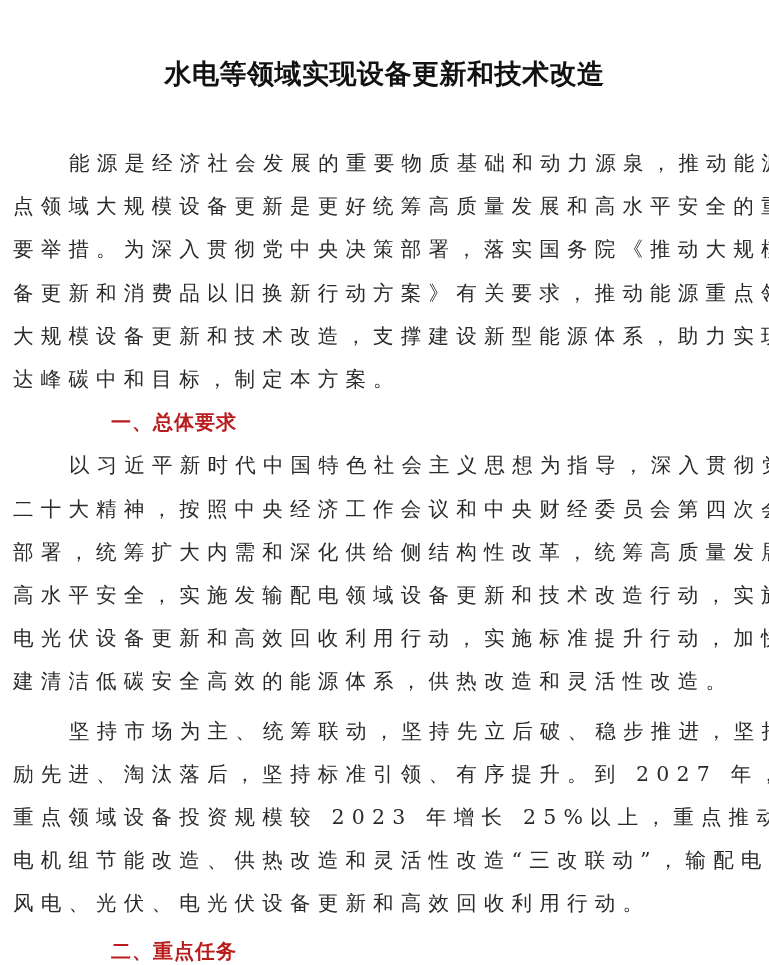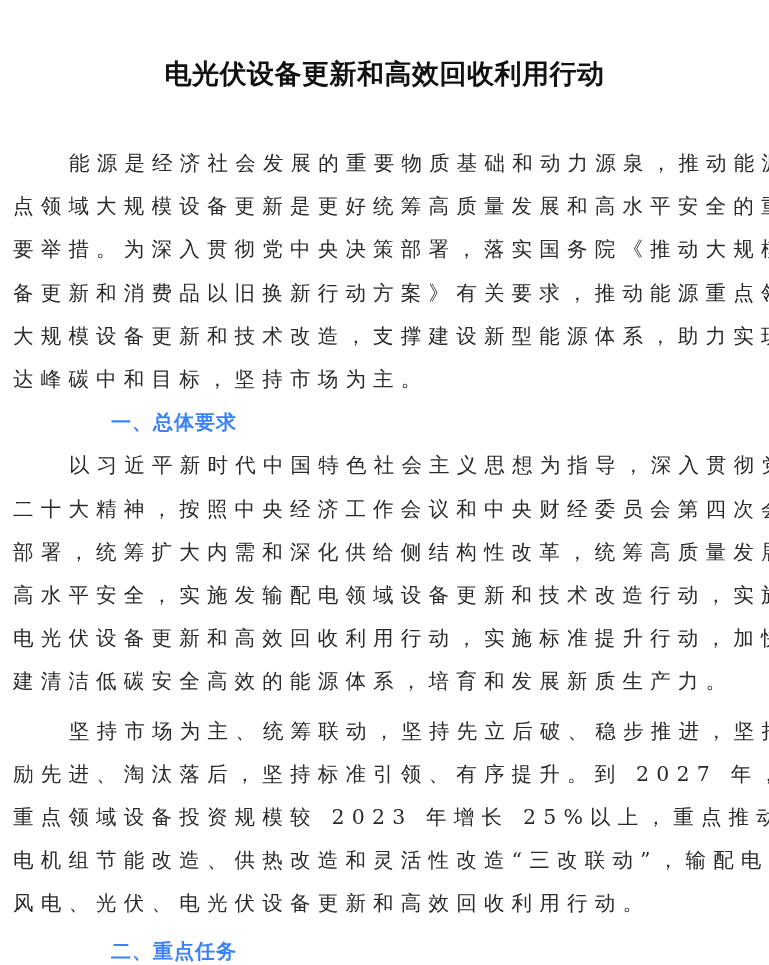--- a/index.html
+++ b/index.html
@@ -50,53 +50,53 @@
     margin: 0;
     text-indent: 56px;
   }
   .heading {
     margin: 0;
     padding-left: 42px;
     font-family: "DejaVu Sans", "Liberation Sans", sans-serif;
     font-weight: bold;
     font-size: 20px;
     letter-spacing: 1px;
-    color: #3b82f6;
+    color: #b91c1c;
     line-height: 43.2px;
   }
   .line {
     display: block;
     white-space: nowrap;
   }
 </style>
 </head>
 <body>
 
 <div class="page">
-  <div class="doc-title">电光伏设备更新和高效回收利用行动</div>
+  <div class="doc-title">水电等领域实现设备更新和技术改造</div>
 
   <div class="body-text" style="top:142px;">
     <div class="para">
       <span class="line" style="padding-left:56px;text-indent:0;margin-left:-56px;">能源是经济社会发展的重要物质基础和动力源泉，推动能源重</span>
       <span class="line" style="text-indent:0;margin-left:-56px;">点领域大规模设备更新是更好统筹高质量发展和高水平安全的重</span>
       <span class="line" style="text-indent:0;margin-left:-56px;">要举措。为深入贯彻党中央决策部署，落实国务院《推动大规模设</span>
       <span class="line" style="text-indent:0;margin-left:-56px;">备更新和消费品以旧换新行动方案》有关要求，推动能源重点领域</span>
       <span class="line" style="text-indent:0;margin-left:-56px;">大规模设备更新和技术改造，支撑建设新型能源体系，助力实现碳</span>
-      <span class="line" style="text-indent:0;margin-left:-56px;">达峰碳中和目标，坚持市场为主。</span>
+      <span class="line" style="text-indent:0;margin-left:-56px;">达峰碳中和目标，制定本方案。</span>
     </div>
 
     <div class="heading">一、总体要求</div>
 
     <div class="para">
       <span class="line" style="padding-left:56px;text-indent:0;margin-left:-56px;">以习近平新时代中国特色社会主义思想为指导，深入贯彻党的</span>
       <span class="line" style="text-indent:0;margin-left:-56px;">二十大精神，按照中央经济工作会议和中央财经委员会第四次会议</span>
       <span class="line" style="text-indent:0;margin-left:-56px;">部署，统筹扩大内需和深化供给侧结构性改革，统筹高质量发展和</span>
       <span class="line" style="text-indent:0;margin-left:-56px;">高水平安全，实施发输配电领域设备更新和技术改造行动，实施风</span>
       <span class="line" style="text-indent:0;margin-left:-56px;">电光伏设备更新和高效回收利用行动，实施标准提升行动，加快构</span>
-      <span class="line" style="text-indent:0;margin-left:-56px;">建清洁低碳安全高效的能源体系，培育和发展新质生产力。</span>
+      <span class="line" style="text-indent:0;margin-left:-56px;">建清洁低碳安全高效的能源体系，供热改造和灵活性改造。</span>
     </div>
 
     <div class="para" style="margin-top:6px;">
       <span class="line" style="padding-left:56px;text-indent:0;margin-left:-56px;">坚持市场为主、统筹联动，坚持先立后破、稳步推进，坚持鼓</span>
       <span class="line" style="text-indent:0;margin-left:-56px;">励先进、淘汰落后，坚持标准引领、有序提升。到 2027 年，能源</span>
       <span class="line" style="text-indent:0;margin-left:-56px;">重点领域设备投资规模较 2023 年增长 25%以上，重点推动实施煤</span>
       <span class="line" style="text-indent:0;margin-left:-56px;">电机组节能改造、供热改造和灵活性改造“三改联动”，输配电、</span>
       <span class="line" style="text-indent:0;margin-left:-56px;">风电、光伏、电光伏设备更新和高效回收利用行动。</span>
     </div>
 

